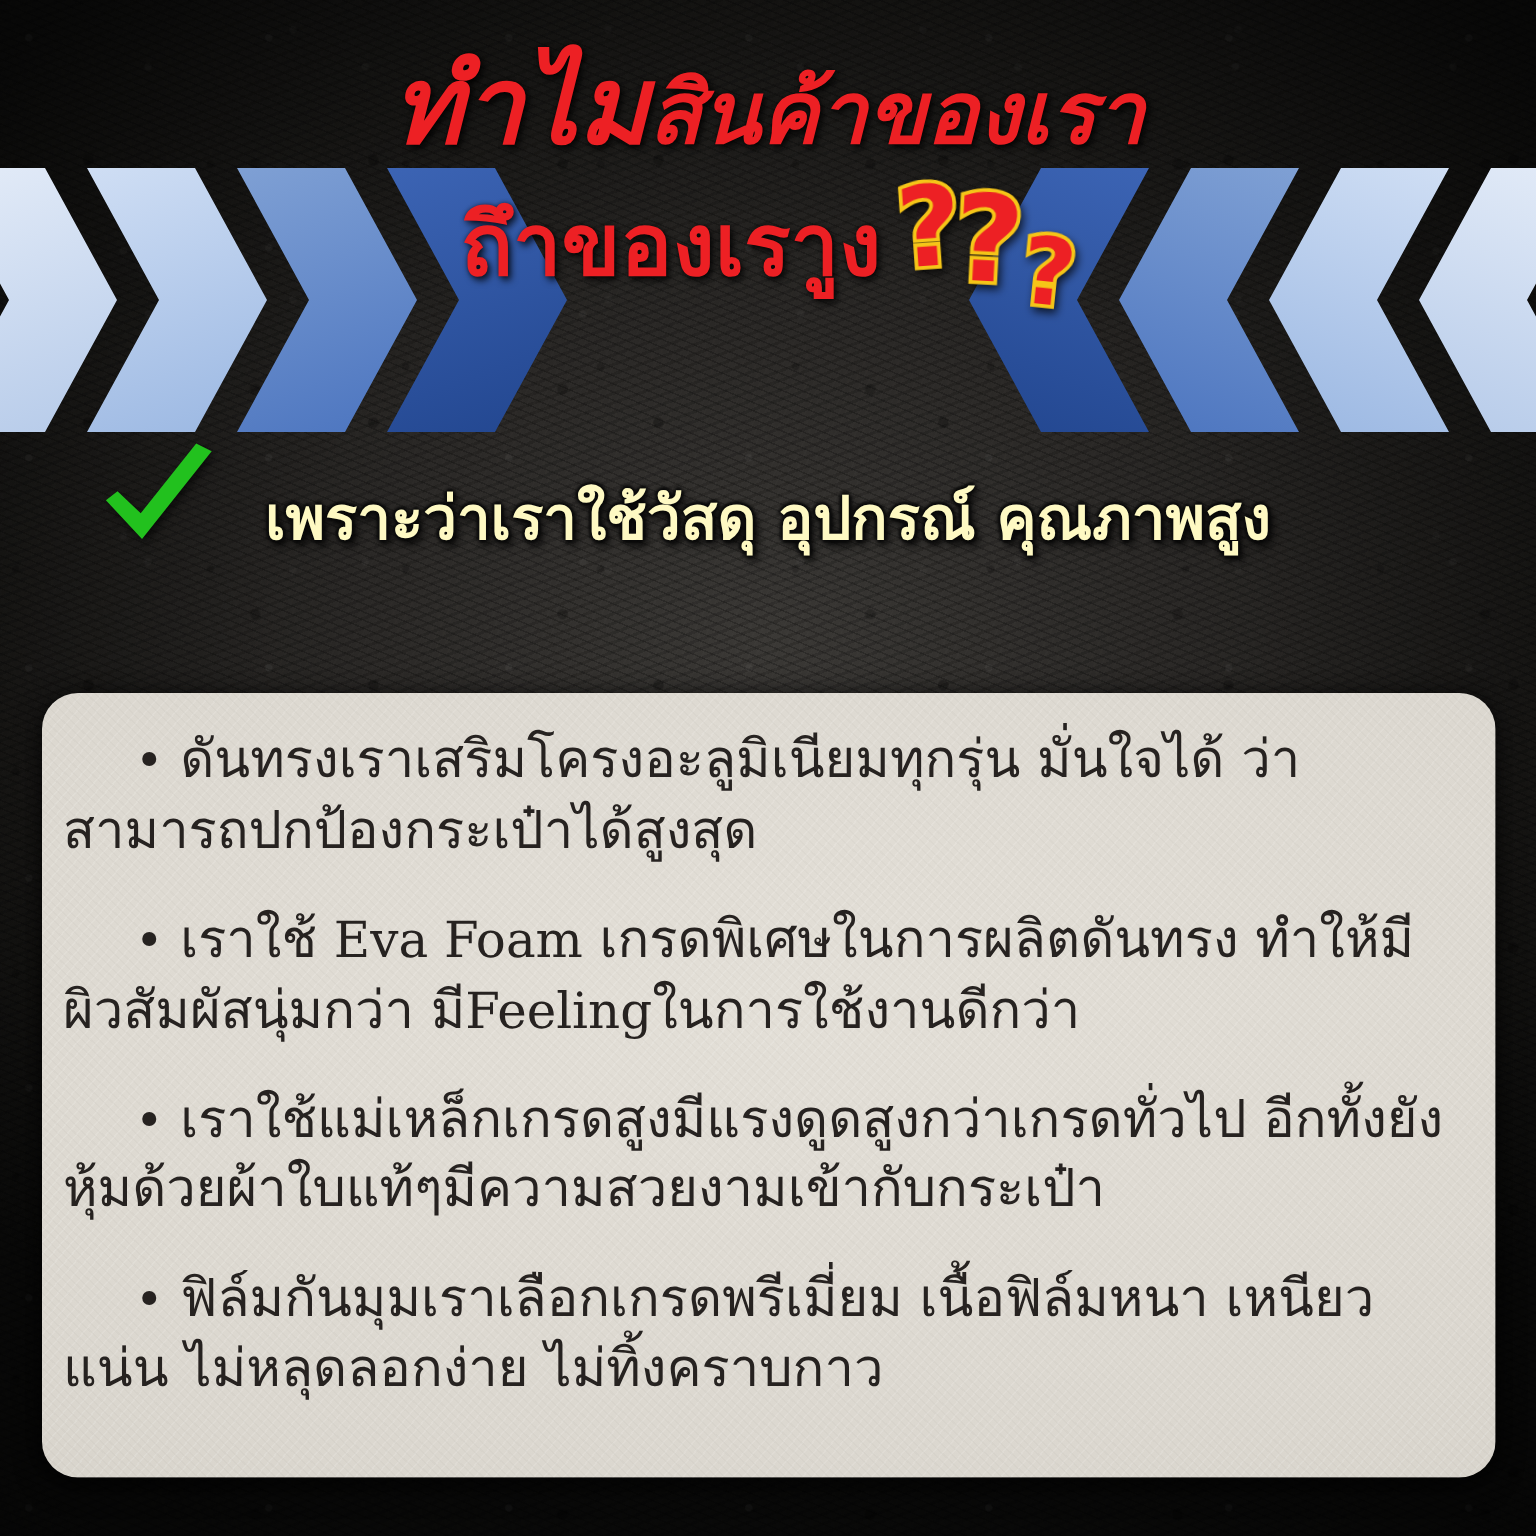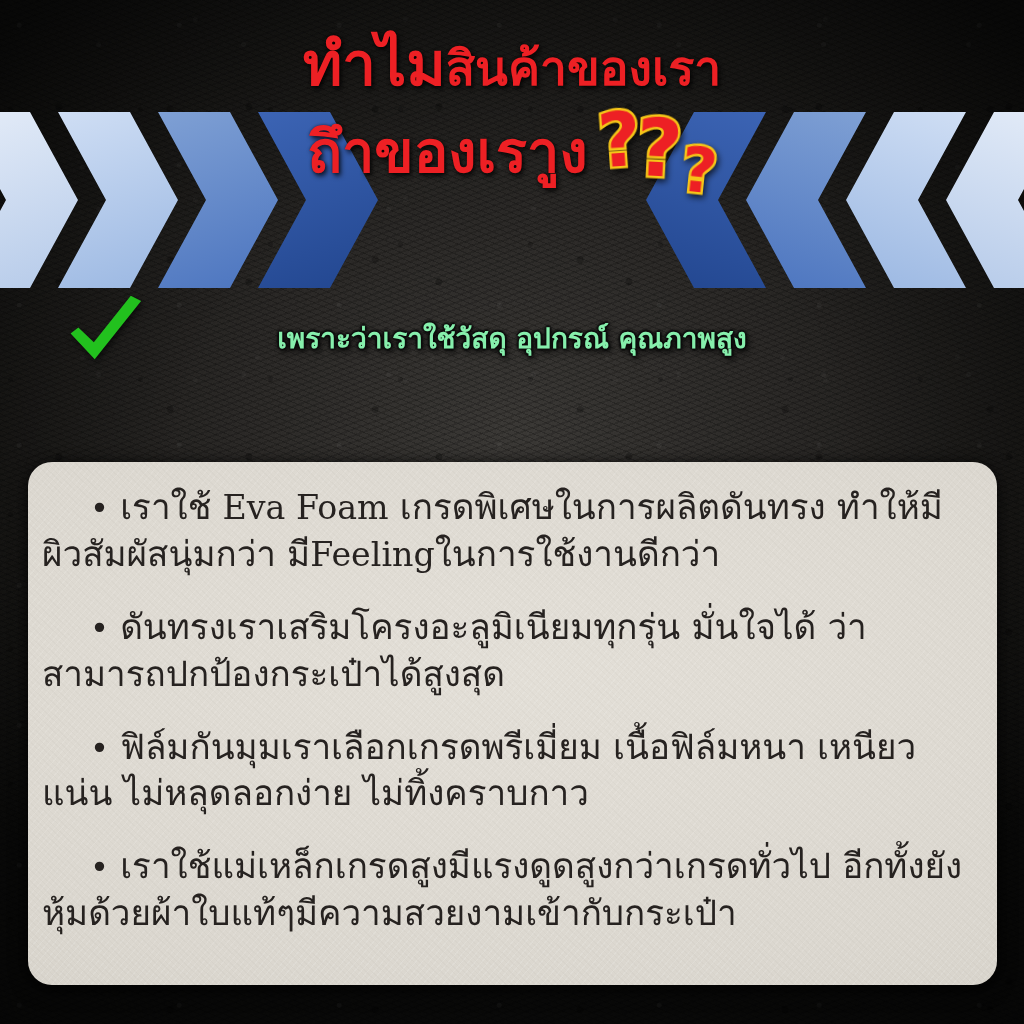--- a/index.html
+++ b/index.html
@@ -80,21 +80,21 @@
     left: 0; right: 0;
     top: 36px;
     text-align: center;
     line-height: .95;
     z-index: 6;
   }
   .hl-line {
     display: block;
     white-space: nowrap;
   }
-  .hl-1 { font-size: 60px; }
+  .hl-1 { font-size: 72px; font-style: italic; }
   .hl-2 { font-size: 72px; margin-top: 14px; }
   .red-big {
     color: #ED2024;
     font-weight: 700;
     text-shadow:
       0 0 3px rgba(0,0,0,.5),
       2px 3px 5px rgba(0,0,0,.75);
   }
   .red-med {
     color: #ED2024;
@@ -124,23 +124,23 @@
   
   .subtitle-wrap {
     position: absolute;
     left: 0; right: 0;
     top: 322px;
     text-align: center;
     z-index: 6;
   }
   .subtitle {
     display: block;
-    color: #86efac;
-    font-weight: 700;
-    font-size: 28px;
+    color: #fef9c3;
+    font-weight: 700;
+    font-size: 40px;
     line-height: 1.24;
     white-space: nowrap;
     text-shadow:
       -2px 0 2px rgba(10,10,10,.9),
        2px 0 2px rgba(10,10,10,.9),
        0 -2px 2px rgba(10,10,10,.9),
        0  2px 2px rgba(10,10,10,.9),
        3px 4px 6px rgba(0,0,0,.85);
   }
   .check-icon {
@@ -230,38 +230,38 @@
     </svg>
     <span class="subtitle">เพราะว่าเราใช้วัสดุ อุปกรณ์ คุณภาพสูง</span>
   </div>
 
   <div class="card">
     <div class="card-grain"></div>
     <div class="bullets">
 
       <p class="bullet">
         <span class="dot">•</span>
+        <span>ดันทรงเราเสริมโครงอะลูมิเนียมทุกรุ่น มั่นใจได้</span>
+        <span>ว่าสามารถปกป้องกระเป๋าได้สูงสุด</span>
+      </p>
+
+      <p class="bullet">
+        <span class="dot">•</span>
         <span>เราใช้ </span><span class="latin">Eva Foam</span><span> เกรดพิเศษในการผลิตดันทรง</span>
         <span>ทำให้มีผิวสัมผัสนุ่มกว่า มี</span><span class="latin">Feeling</span><span>ในการใช้งานดีกว่า</span>
       </p>
 
       <p class="bullet">
         <span class="dot">•</span>
-        <span>ดันทรงเราเสริมโครงอะลูมิเนียมทุกรุ่น มั่นใจได้</span>
-        <span>ว่าสามารถปกป้องกระเป๋าได้สูงสุด</span>
+        <span>เราใช้แม่เหล็กเกรดสูงมีแรงดูดสูงกว่าเกรดทั่วไป</span>
+        <span>อีกทั้งยังหุ้มด้วยผ้าใบแท้ๆมีความสวยงามเข้ากับกระเป๋า</span>
       </p>
 
       <p class="bullet">
         <span class="dot">•</span>
         <span>ฟิล์มกันมุมเราเลือกเกรดพรีเมี่ยม เนื้อฟิล์มหนา</span>
         <span>เหนียวแน่น ไม่หลุดลอกง่าย ไม่ทิ้งคราบกาว</span>
       </p>
 
-      <p class="bullet">
-        <span class="dot">•</span>
-        <span>เราใช้แม่เหล็กเกรดสูงมีแรงดูดสูงกว่าเกรดทั่วไป</span>
-        <span>อีกทั้งยังหุ้มด้วยผ้าใบแท้ๆมีความสวยงามเข้ากับกระเป๋า</span>
-      </p>
-
     </div>
   </div>
 
 </div>
 
 </body></html>

